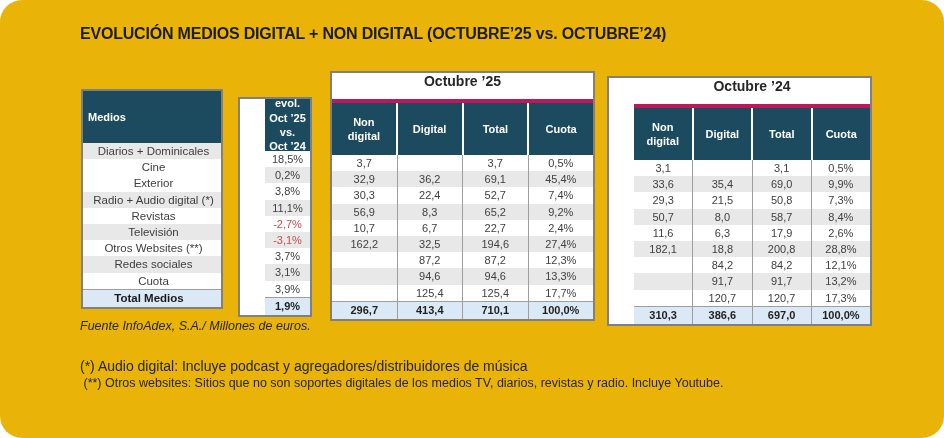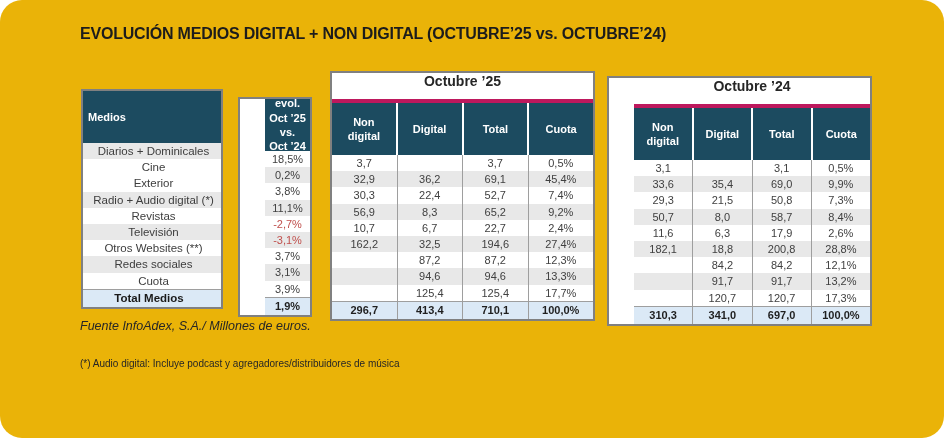--- a/index.html
+++ b/index.html
@@ -31,21 +31,21 @@
              box-sizing:border-box;overflow:hidden;white-space:nowrap;}
   .row .cell + .cell{border-left:1px solid #9e9e9e;}
   .r-alt{background:#e8e8e8;}
   .total-row{height:17px;background:#dbe9f6;font-weight:700;color:#1f1f1f;
              border-top:1px solid #9e9e9e;}
   .medio-cell{justify-content:flex-start;padding-left:3px;font-size:11.5px;color:#3d3d3d;}
   .total-label{justify-content:flex-end;padding-right:9px;color:#1a1a1a;}
   .neg{color:#c0504d;text-align:center;}
 
   .fuente{position:absolute;left:80px;top:319px;font-size:12.5px;font-style:italic;color:#262626;}
-  .fn1{position:absolute;left:80px;top:358px;font-size:10px;color:#262626;white-space:pre;}
+  .fn1{position:absolute;left:80px;top:358px;font-size:14px;color:#262626;white-space:pre;}
   .fn2{position:absolute;left:80px;top:376px;font-size:12.5px;color:#262626;white-space:pre;}
 </style>
 </head>
 <body>
 
 <div class="page">
 
   <div class="title">EVOLUCIÓN MEDIOS DIGITAL + NON DIGITAL (OCTUBRE’25 vs. OCTUBRE’24)</div>
 
   <div class="block b-medios">
@@ -251,22 +251,23 @@
       <div class="cell">13,2%</div>
     </div>
     <div class="row">
       <div class="cell"></div>
       <div class="cell">120,7</div>
       <div class="cell">120,7</div>
       <div class="cell">17,3%</div>
     </div>
     <div class="row total-row">
       <div class="cell">310,3</div>
-      <div class="cell">341,0</div>
+      <div class="cell">386,6</div>
       <div class="cell">697,0</div>
       <div class="cell">100,0%</div>
     </div>
   </div>
 
   <div class="fuente">Fuente InfoAdex, S.A./ Millones de euros.</div>
   <div class="fn1">(*) Audio digital: Incluye podcast y agregadores/distribuidores de música</div>
+  <div class="fn2"> (**) Otros websites: Sitios que no son soportes digitales de los medios TV, diarios, revistas y radio. Incluye Youtube.</div>
 
 </div>
 
 </body></html>

